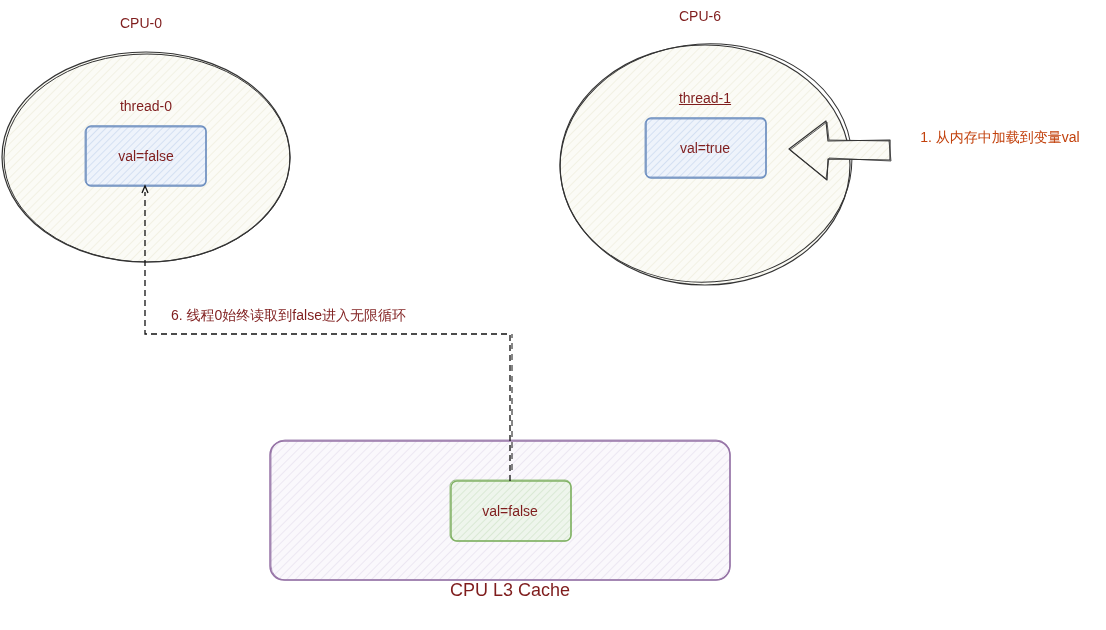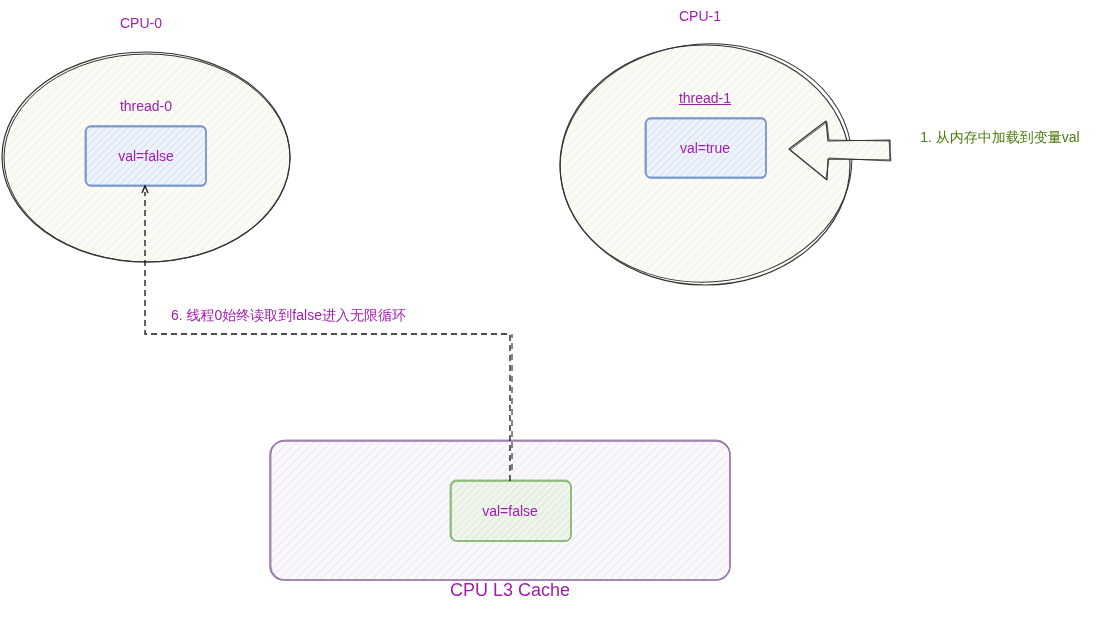--- a/index.html
+++ b/index.html
@@ -1,21 +1,21 @@
 <!DOCTYPE html>
 <html><head>
 <meta charset="utf-8">
 <style>
   html, body { margin:0; padding:0; background:#ffffff; }
   body { width:1106px; height:630px; position:relative; overflow:hidden;
          font-family:"Liberation Sans","DejaVu Sans",sans-serif; color:#333; }
   #canvas { position:absolute; left:0; top:0; }
-  .lbl { position:absolute; font-size:14px; color:#a21caf; white-space:nowrap; }
+  .lbl { position:absolute; font-size:14px; color:#7f1d1d; white-space:nowrap; }
   .center { transform:translateX(-50%); text-align:center; }
-  .note { position:absolute; font-size:14px; line-height:17px; text-align:center; color:#4d7c0f; }
+  .note { position:absolute; font-size:14px; line-height:17px; text-align:center; color:#c2410c; }
   .big { font-size:18px; }
 </style>
 </head>
 <body>
 
 <svg id="canvas" width="1106" height="630" viewBox="0 0 1106 630">
   <defs>
     <pattern id="hatchBeige" width="6" height="6" patternUnits="userSpaceOnUse" patternTransform="rotate(45)">
       <rect width="6" height="6" fill="#fbfbf6"></rect>
       <line x1="0" y1="0" x2="0" y2="6" stroke="#ecebd8" stroke-width="1.2"></line>
@@ -73,21 +73,21 @@
     <polyline points="510,481 510,334 145,334 145,192" fill="none" stroke="#111" stroke-width="1.3" stroke-dasharray="6,4"></polyline>
     <polyline points="512,470 512,334" fill="none" stroke="#111" stroke-width="1" stroke-dasharray="6,5"></polyline>
     <path d="M 142 193 L 145 186 L 148 193" fill="none" stroke="#111" stroke-width="1.3"></path>
   </g>
 </svg>
 
 <div class="lbl center" style="left:141px; top:15px;">CPU-0</div>
 <div class="lbl center" style="left:146px; top:98px;">thread-0</div>
 <div class="lbl center" style="left:146px; top:148px;">val=false</div>
 
-<div class="lbl center" style="left:700px; top:8px;">CPU-1</div>
+<div class="lbl center" style="left:700px; top:8px;">CPU-6</div>
 <div class="lbl center" style="left:705px; top:90px;text-decoration:underline;">thread-1</div>
 <div class="lbl center" style="left:705px; top:140px;text-align:center;">val=true</div>
 
 <div class="note" style="left:900px; top:129px; width:200px;">
   <div>1. 从内存中加载到变量val</div>
 </div>
 
 <div class="lbl" style="left:171px; top:307px;">6. 线程0始终读取到false进入无限循环</div>
 
 <div class="lbl center" style="left:510px; top:503px;">val=false</div>

